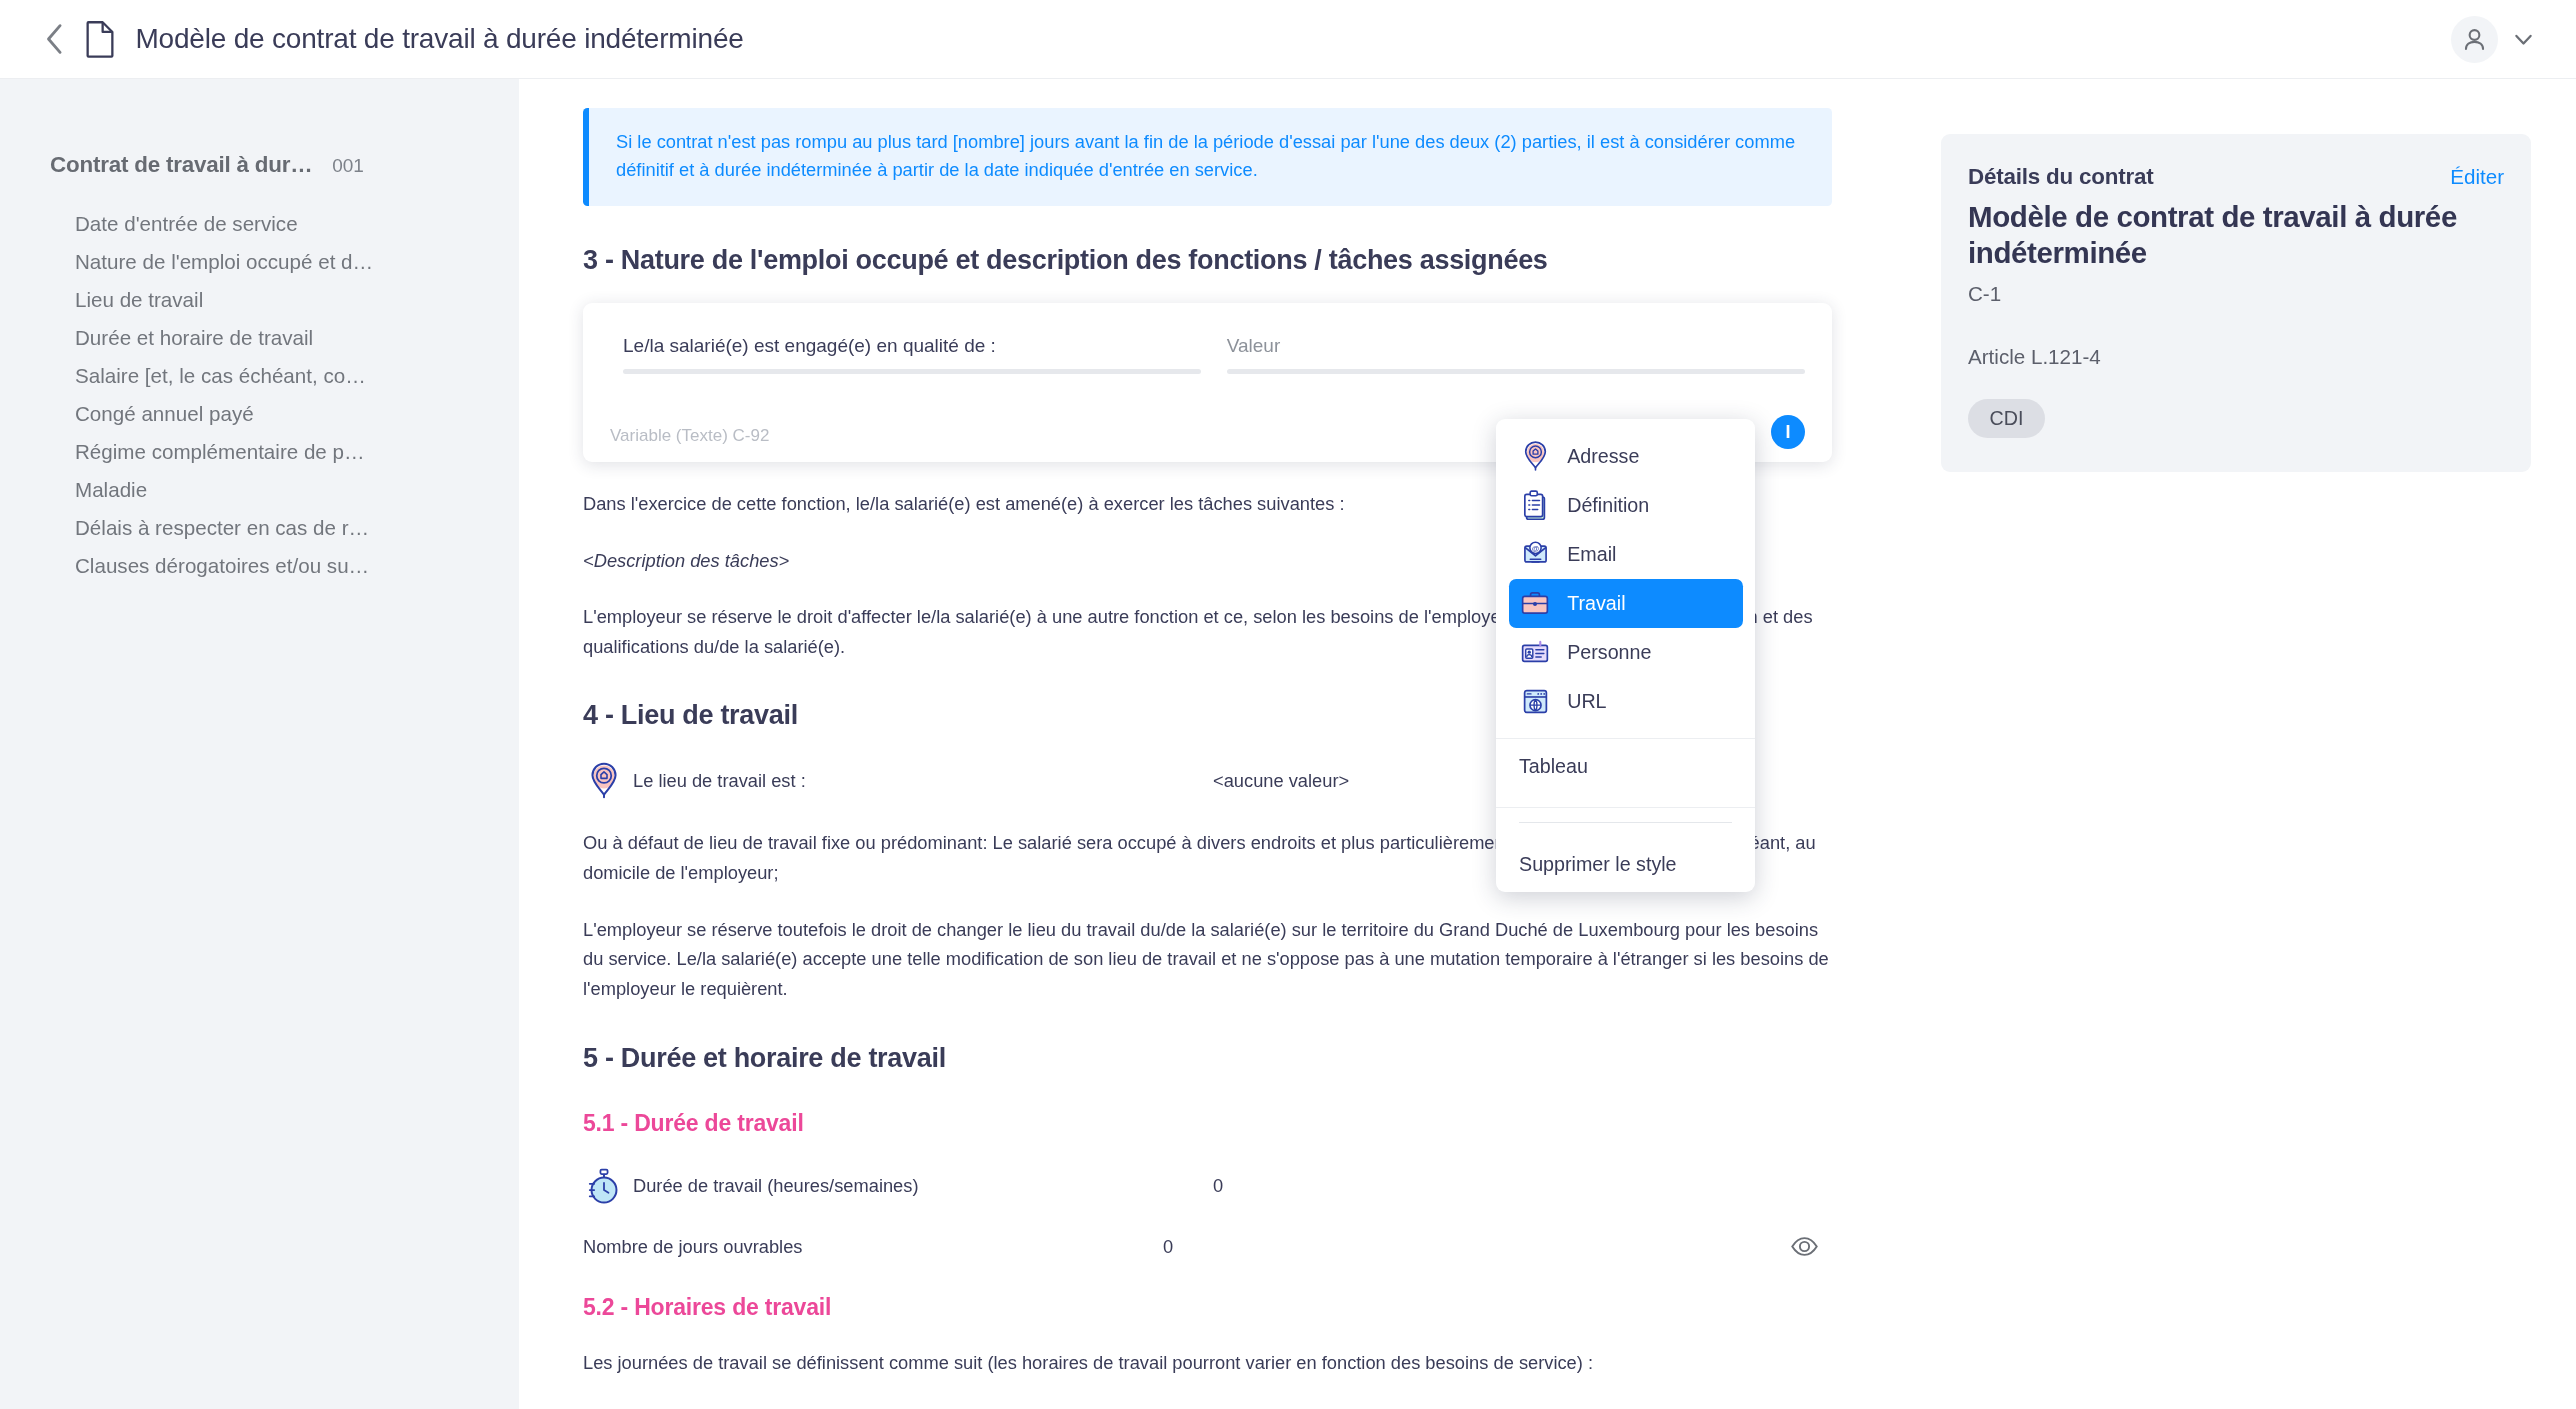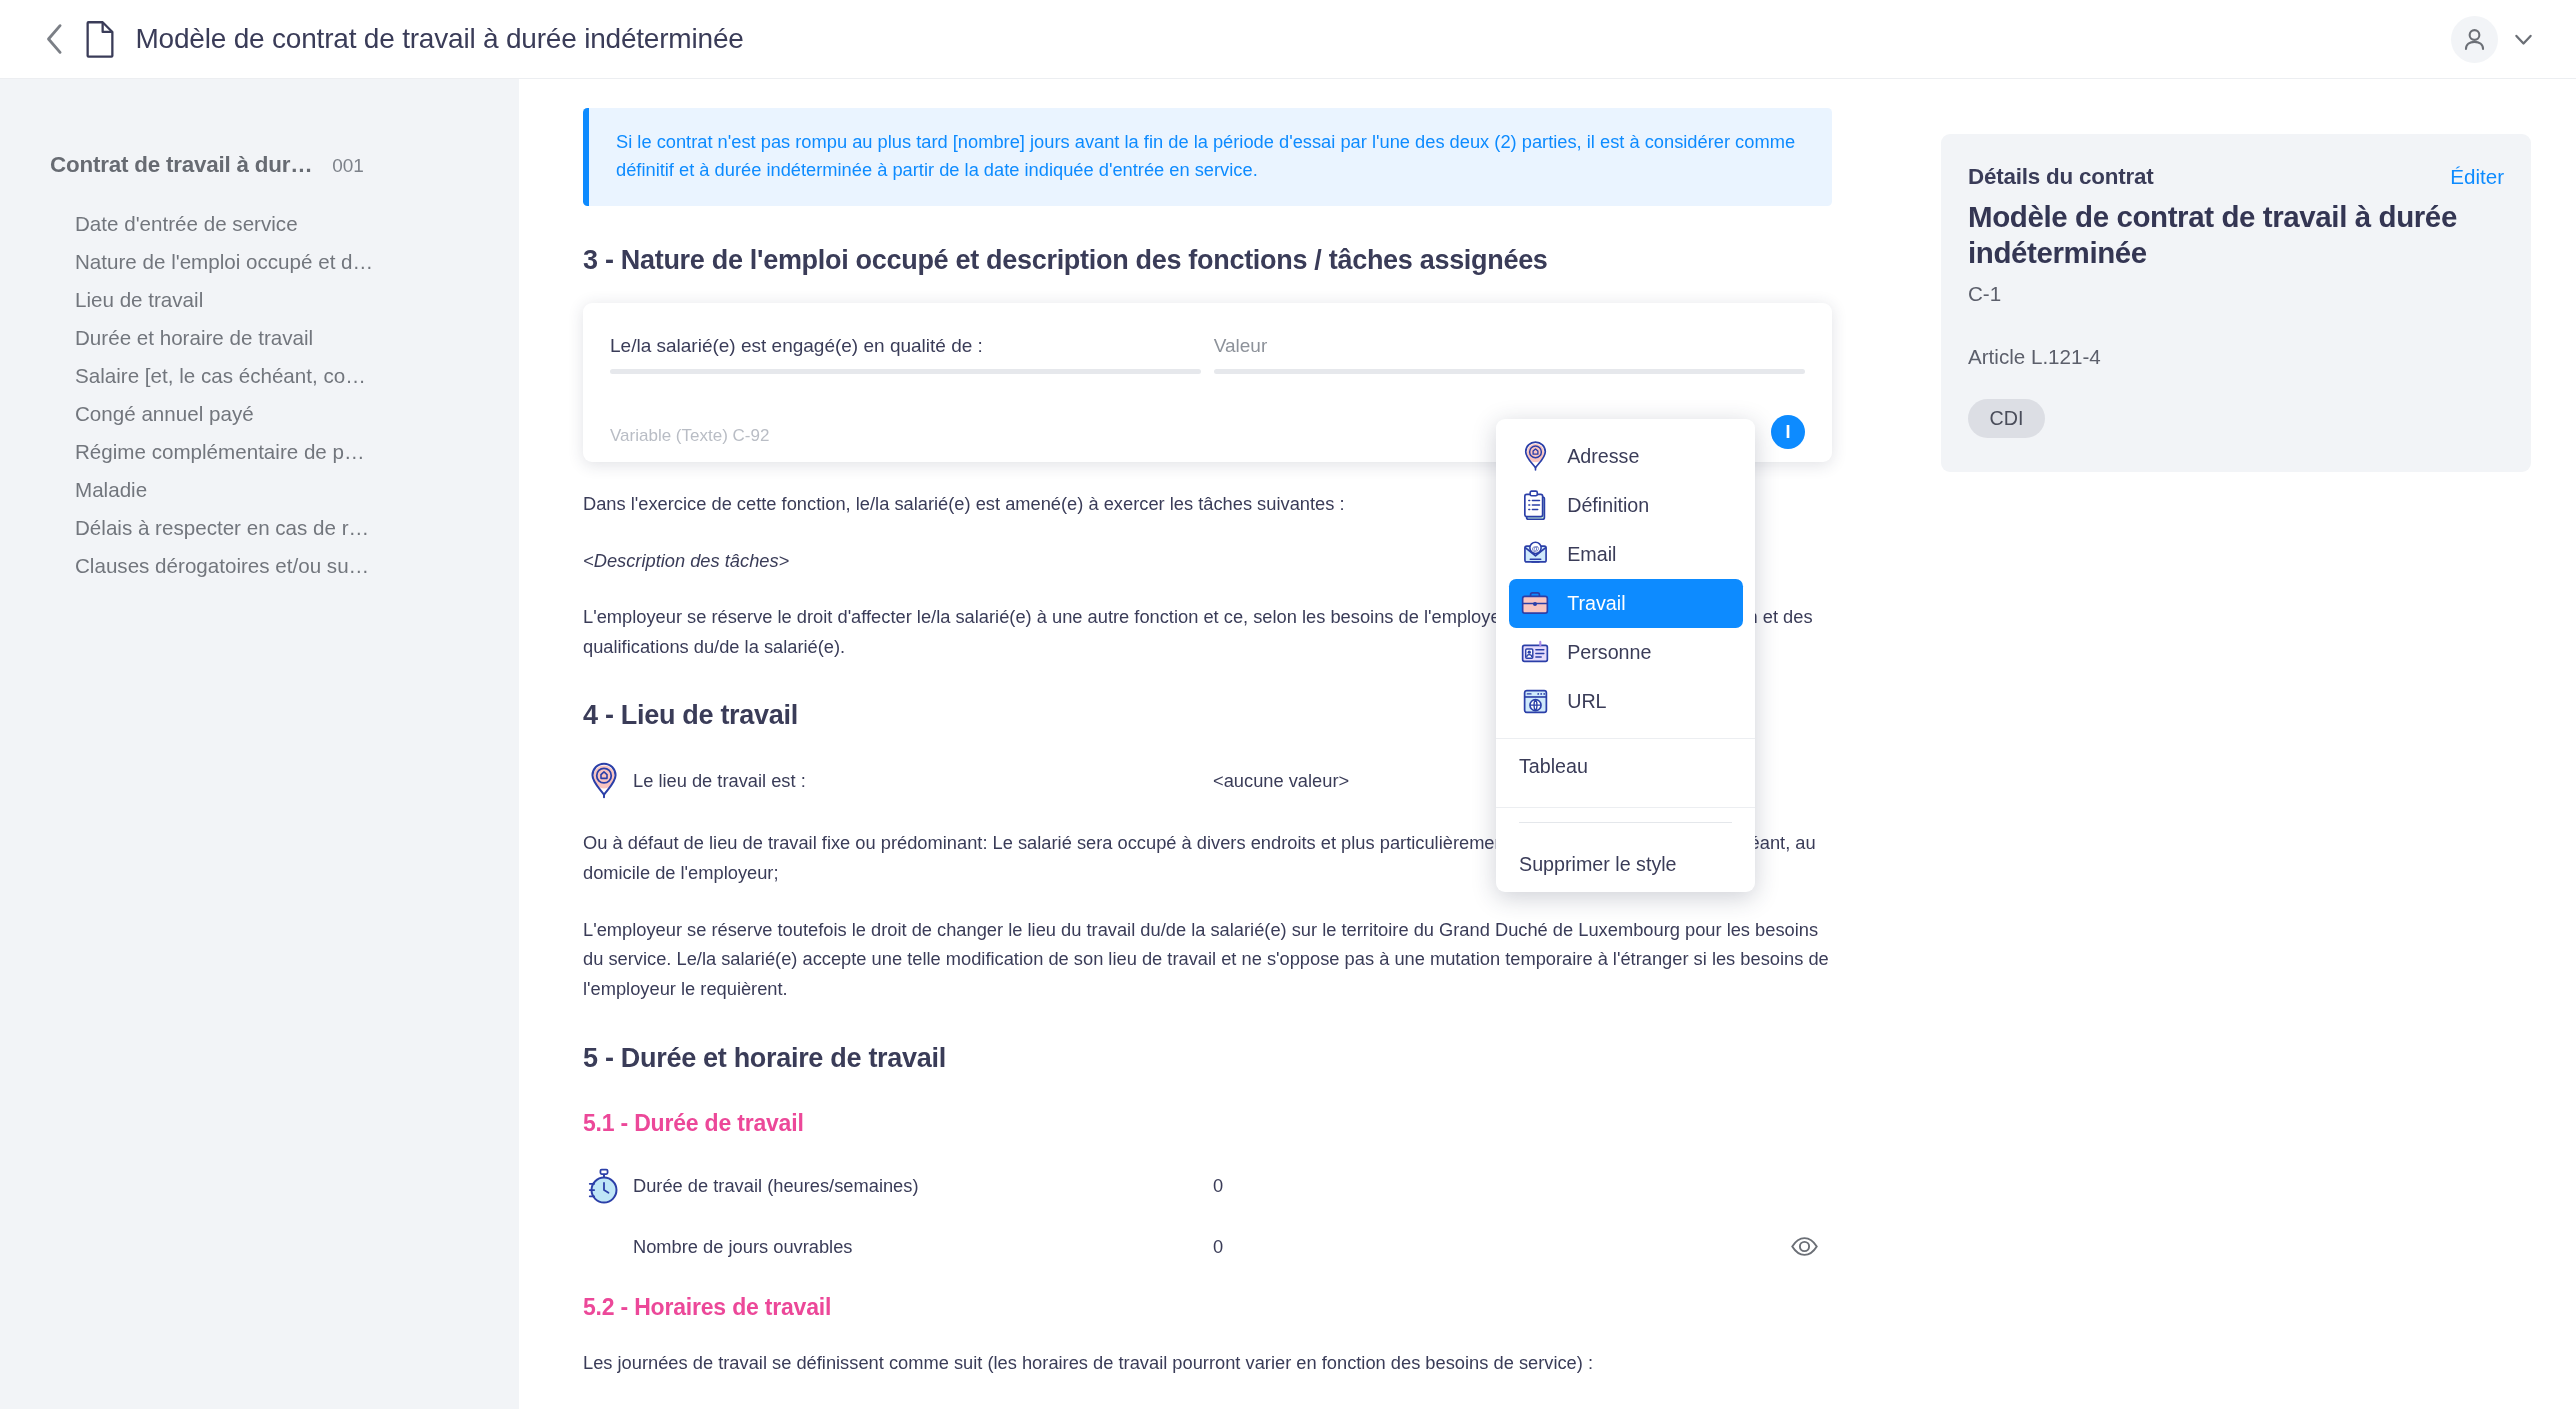--- a/index.html
+++ b/index.html
@@ -121,21 +121,21 @@
   .var-card {
     margin-top: 27px;
     background: #ffffff;
     border-radius: 9px;
     box-shadow: 0 2.7px 16px rgba(40,50,80,0.14);
     padding: 32px 27px 19.7px 27px;
     height: 159px;
     position: relative;
   }
   .var-fields { display: flex; gap: 12.5px; }
-  .var-field { flex: 1; position: relative; }
+  .var-field { flex: 1; position: relative; margin-left: 13px; }
   .var-field .vtext {
     font-size: 19px; color: #3a3c58; padding-bottom: 12.5px; display: block;
   }
   .var-field .vtext.placeholder { color: #8d929a; }
   .var-underline { height: 4.5px; background: #e6e8ec; border-radius: 2.7px; }
   .var-meta {
     position: absolute; left: 27px; bottom: 16px;
     font-size: 17px; color: #b9bdc5;
   }
   .var-actions {
@@ -157,21 +157,21 @@
     display: flex; align-items: center;
     font-size: 18.3px; color: #3a3c58;
     position: relative;
   }
   .var-row .vicon {
     width: 41px; height: 41px; margin-right: 9px;
     display: flex; align-items: center; justify-content: center;
     flex: 0 0 41px;
   }
   .var-row .vlabel { width: 580px; }
-  .var-row .vlabel.noicon { margin-left: 50px; }
+  .var-row .vlabel.noicon { }
   .var-row .vvalue { color: #3a3c58; }
   .var-row .eye-btn {
     position: absolute; right: 12.5px; top: 50%;
     transform: translateY(-50%);
     width: 30px; height: 30px; cursor: pointer;
   }
 
   .mini-table {
     margin-top: 32px;
     width: 1249px; height: 72px;

